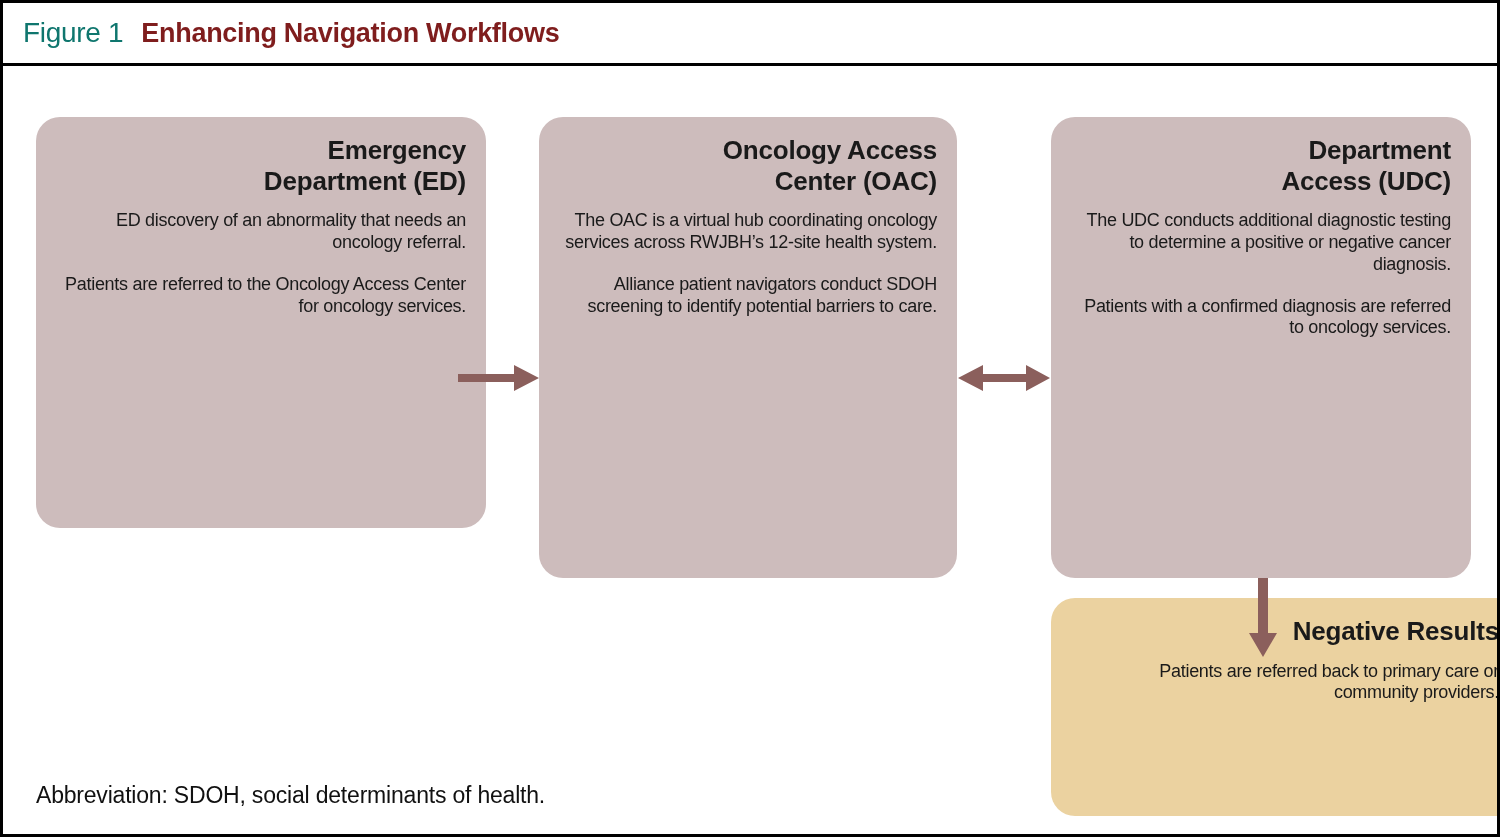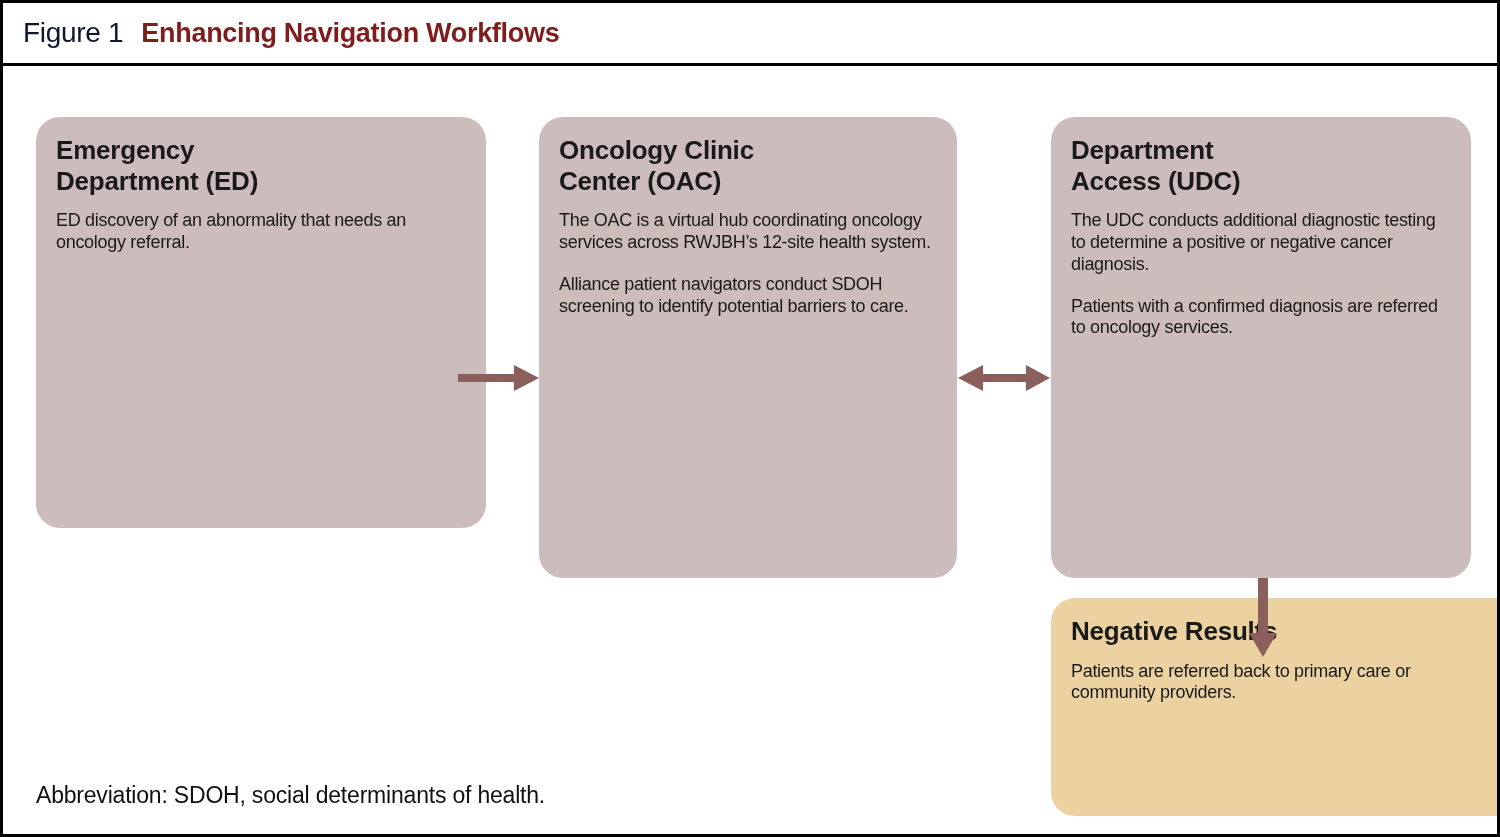--- a/index.html
+++ b/index.html
@@ -30,21 +30,21 @@
     width: 100%;
     height: 63px;
     box-sizing: border-box;
     border-bottom: 3px solid #000000;
     display: flex;
     align-items: center;
     padding-left: 20px;
     background: #ffffff;
   }
   .figure-label {
-    color: #0f172a;
+    color: #0f766e;
     font-size: 28px;
     font-weight: 400;
     letter-spacing: -0.3px;
     white-space: nowrap;
   }
   .figure-title {
     color: #7f1d1d;
     font-size: 27px;
     font-weight: 700;
     margin-left: 18px;
@@ -61,21 +61,21 @@
     height: 771px;
     background: #ffffff;
   }
 
   
   .node {
     position: absolute;
     box-sizing: border-box;
     border-radius: 24px;
     padding: 18px 20px 18px 20px;
-    text-align: left;
+    text-align: right;
     color: #1a1a1a;
   }
   .node.mauve { background: #CDBCBC; }
   .node.tan   { background: #EBD2A0; }
 
   .node-title {
     font-size: 26px;
     font-weight: 700;
     line-height: 1.18;
     margin: 0 0 14px 0;
@@ -127,25 +127,26 @@
   </div>
 
   <div class="figure-body">
 
     <div class="node mauve" id="node-ed">
       <div class="node-title">
         <span>Emergency</span><br>
         <span>Department (ED)</span>
       </div>
       <p class="node-para">ED discovery of an abnormality that needs an oncology referral.</p>
+      <p class="node-para">Patients are referred to the Oncology Access Center for oncology  services.</p>
     </div>
 
     <div class="node mauve" id="node-oac">
       <div class="node-title">
-        <span>Oncology Clinic</span><br>
+        <span>Oncology Access</span><br>
         <span>Center (OAC)</span>
       </div>
       <p class="node-para">The OAC is a virtual hub coordinating oncology services across RWJBH’s 12-site health system.</p>
       <p class="node-para">Alliance patient navigators conduct SDOH screening to identify potential barriers to care.</p>
     </div>
 
     <div class="node mauve" id="node-udc">
       <div class="node-title">
         <span>Department</span><br>
         <span>Access (UDC)</span>

